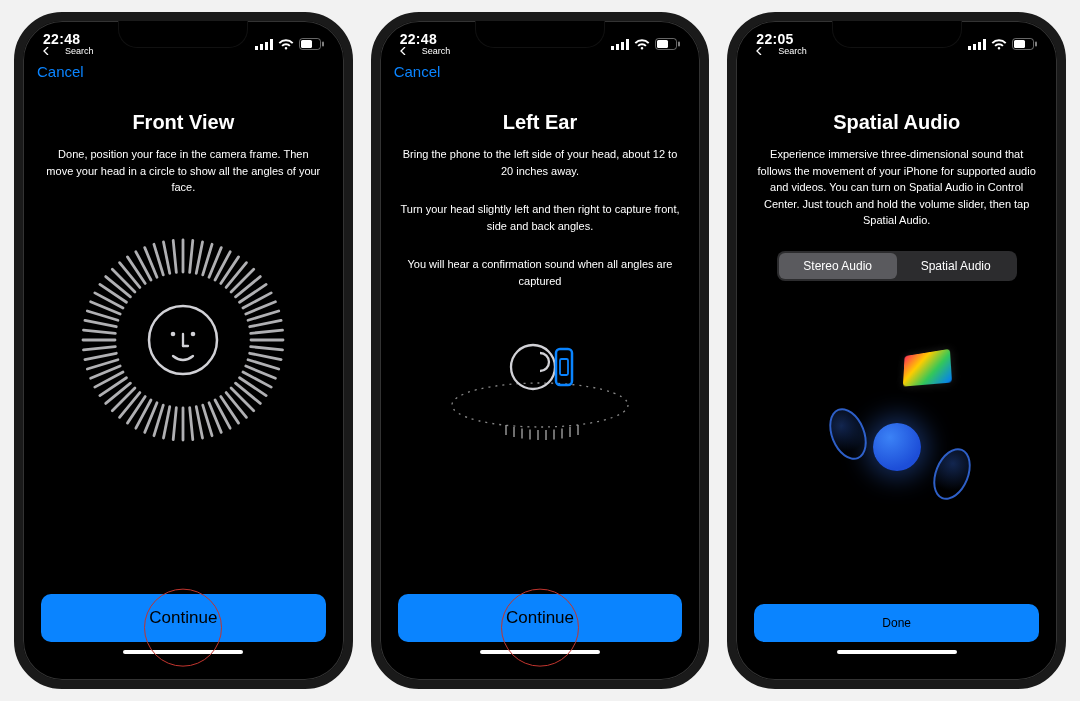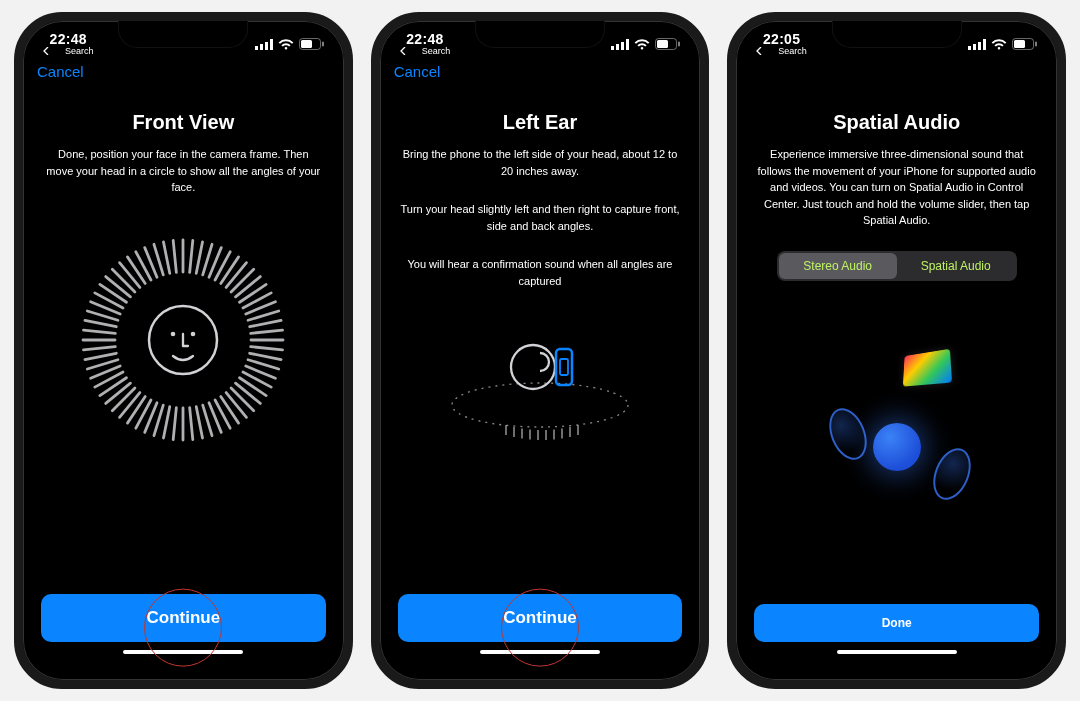--- a/index.html
+++ b/index.html
@@ -55,21 +55,21 @@
   .status-left .search-back {
     font-size: 9px;
     font-weight: 400;
     display:flex;
     align-items:center;
     gap:15px;
     color:#fff;
   }
   .status-right { display:flex; align-items:center; gap:5px;}
   .status-right svg { display:block;}
-  .status-time { letter-spacing:0.3px;text-align:center; }
+  .status-time { letter-spacing:0.3px; }
 
   
   .nav-bar {
     padding: 4px 14px 0 14px;
     height: 28px;
     font-size: 15px;
   }
   .nav-bar .cancel { color: #0a84ff; cursor:pointer;text-align:right; }
 
   
@@ -96,27 +96,27 @@
   .desc.secondary { margin-top:14px;}
   .spacer { flex:1 1 auto; }
 
   
   .footer {
     padding: 0 18px 22px 18px;
     position:relative;
   }
   .primary-btn {
     background: #0a84ff;
-    color:#ffffff;
+    color:#000000;
     border:none;
     width:100%;
     padding: 14px 0;
     border-radius: 10px;
     font-size: 17px;
-    font-weight: 700;
+    font-weight: 400;
     cursor:pointer;
   }
   .primary-btn.done { font-size:12px; padding:12px 0;}
   .annotation-circle {
     position:absolute;
     left:50%;
     top:50%;
     transform:translate(-50%,-62%);
     width:78px;
     height:78px;
@@ -159,21 +159,21 @@
     width: 240px;
     background: #2c2c2e;
     border-radius: 8px;
     padding: 2px;
   }
   .segmented .seg {
     flex:1;
     text-align:center;
     padding:6px 0;
     font-size:12px;
-    color:#bef264;
+    color:#ffffff;
     border-radius:6px;
     cursor:pointer;
   }
   .segmented .seg.selected {
     background: #5a5a5e;
   }
 
   
   .spatial-illustration {
     margin-top: 46px;

